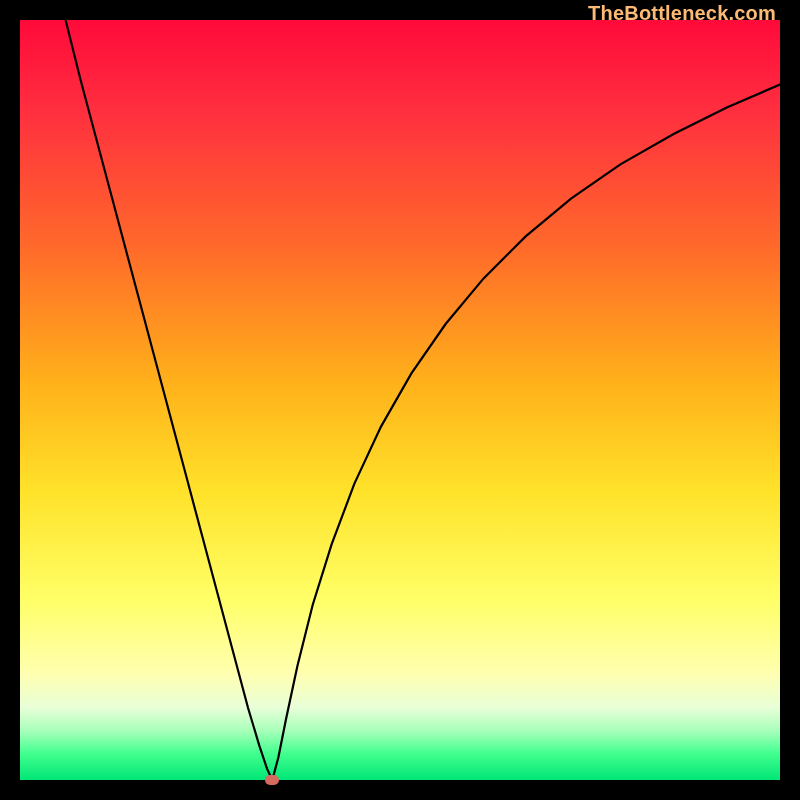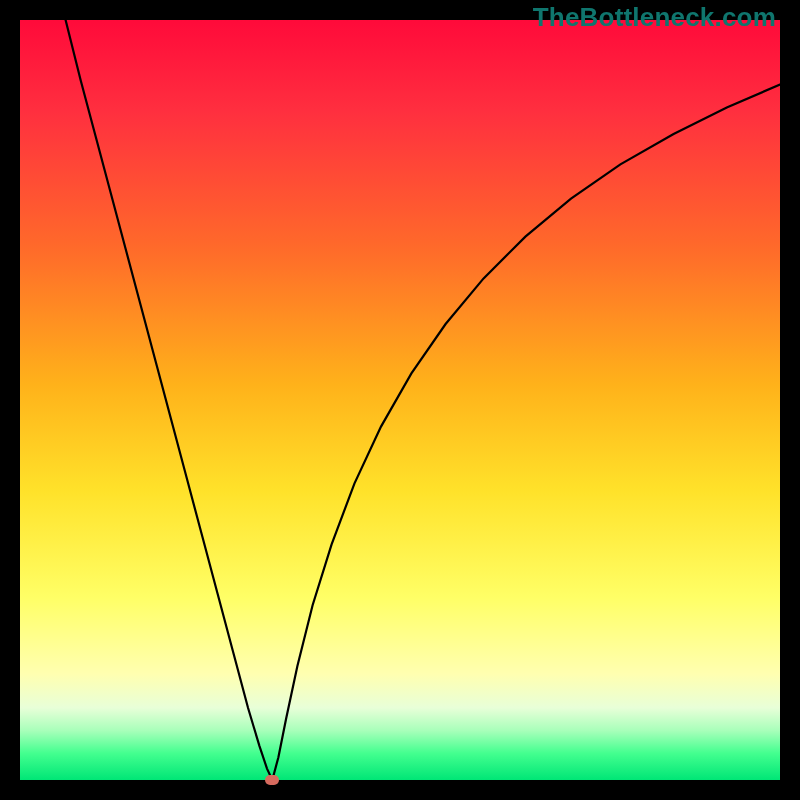--- a/index.html
+++ b/index.html
@@ -23,23 +23,23 @@
     left: 0;
     top: 0;
     width: 760px;
     height: 760px;
   }
   .watermark {
     position: absolute;
     top: 2px;
     right: 24px;
     font-family: Arial, Helvetica, sans-serif;
-    font-size: 26px;
+    font-size: 20px;
     font-weight: 600;
-    color: #0f766e;
+    color: #fdba74;
     letter-spacing: 0.2px;
   }
   .marker {
     position: absolute;
     width: 14px;
     height: 10px;
     background: #d66a5e;
     border-radius: 5px;
     transform: translate(-50%, -50%);
   }

